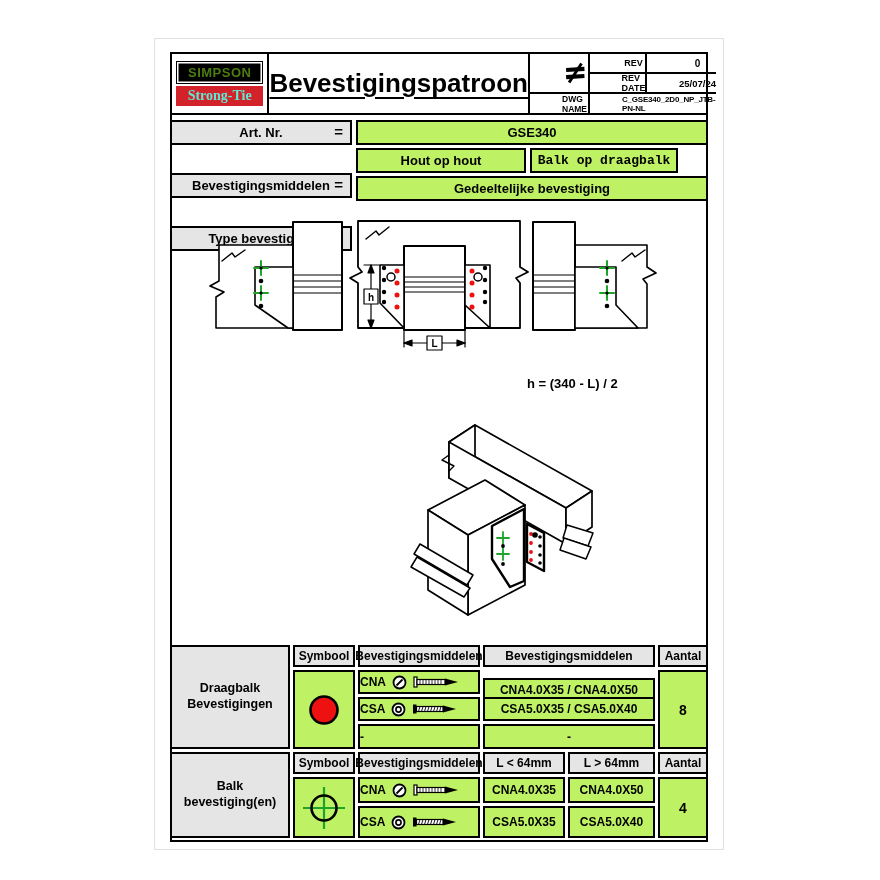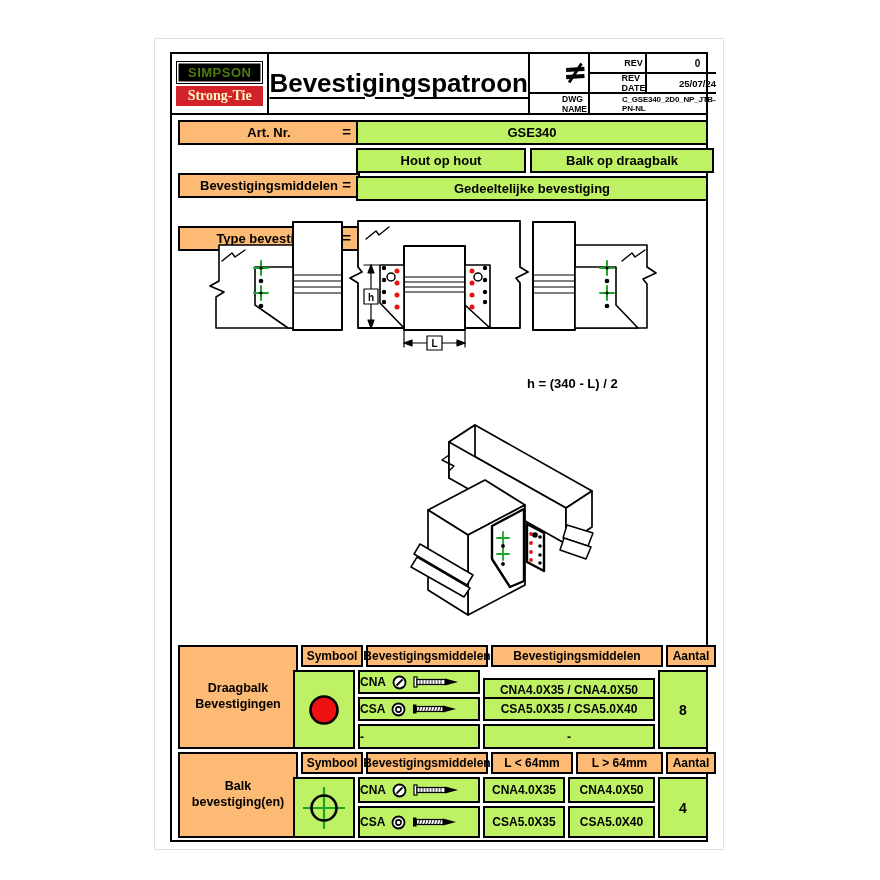--- a/index.html
+++ b/index.html
@@ -1,28 +1,28 @@
 <!DOCTYPE html>
 <html><head>
 <meta charset="utf-8">
 <style>
   html,body{margin:0;padding:0;width:880px;height:880px;background:#fff;overflow:hidden;
     font-family:"Liberation Sans",sans-serif;color:#000;}
   .abs{position:absolute;box-sizing:border-box;}
   .cell{border:2px solid #000;background:#bef264;display:flex;align-items:center;justify-content:center;
     font-weight:bold;text-align:center;}
-  .gray{background:#fdba74;margin-left:8px;}
+  .gray{background:#e5e5e5;}
   .sheet{left:154px;top:38px;width:570px;height:812px;background:#fff;border:1px solid #e0e0e0;}
   .frame{left:170px;top:52px;width:538px;height:790px;border:2px solid #000;}
   
   .hdr{left:170px;top:52px;width:538px;height:63px;border:2px solid #000;display:flex;background:#fff;}
   .logo{width:90px;border-right:2px solid #000;padding:3px 4px;display:flex;flex-direction:column;justify-content:center;gap:2px;}
   .logo-simpson{background:#000;color:#4d7c0f;font-size:13px;font-weight:bold;text-align:center;
     padding:3px 0;letter-spacing:.5px;box-shadow:inset 0 0 0 1.5px #fff;border:1px solid #000;}
-  .logo-strongtie{background:#d2232a;color:#fef9c3;font-family:"Liberation Serif",serif;font-weight:bold;
+  .logo-strongtie{background:#d2232a;color:#5eead4;font-family:"Liberation Serif",serif;font-weight:bold;
     font-size:14px;text-align:center;padding:2px 0;}
   .titlecell{flex:1;border-right:2px solid #000;display:flex;align-items:center;justify-content:center;}
   .title{font-size:26px;font-weight:bold;text-decoration:underline;text-decoration-thickness:2px;text-underline-offset:5px;}
   .meta{width:176px;display:grid;grid-template-columns:60px 57px 1fr;grid-template-rows:20px 20px 1fr;}
   .mc{display:flex;align-items:center;justify-content:center;font-weight:bold;font-size:10px;padding-left:32px;}
   .m-sym{grid-column:1;grid-row:1/3;border-right:2px solid #000;border-bottom:2px solid #000;}
   .m-l1{grid-column:2;grid-row:1;border-right:2px solid #000;border-bottom:2px solid #000;font-size:9px;}
   .m-v1{grid-column:3;grid-row:1;border-bottom:2px solid #000;}
   .m-l2{grid-column:2;grid-row:2;border-right:2px solid #000;border-bottom:2px solid #000;font-size:9px;}
   .m-v2{grid-column:3;grid-row:2;border-bottom:2px solid #000;font-size:9.5px;}
@@ -77,21 +77,21 @@
   <span>Art. Nr.</span>
   <span class="eq">=</span>
 </div>
 <div class="abs cell inf-val" style="left:356px;top:120px;width:352px;">GSE340</div>
 
 <div class="abs cell gray inf-label" style="top:148px;">
   <span>Bevestigingsmiddelen</span>
   <span class="eq">=</span>
 </div>
 <div class="abs cell inf-val" style="left:356px;top:148px;width:170px;">Hout op hout</div>
-<div class="abs cell inf-val" style="left:530px;top:148px;width:184px;">Balk op draagbalk</div>
+<div class="abs cell inf-val" style="left:530px;top:148px;width:148px;font-family:Liberation Mono, monospace;">Balk op draagbalk</div>
 
 <div class="abs cell gray inf-label" style="top:176px;">
   <span>Type bevestiging</span>
   <span class="eq">=</span>
 </div>
 <div class="abs cell inf-val" style="left:356px;top:176px;width:352px;">Gedeeltelijke bevestiging</div>
 
 <svg class="abs drawing" viewBox="0 0 538 446">
   <g fill="none" stroke="#000" stroke-width="1.6" stroke-linejoin="round" stroke-linecap="round">
 

